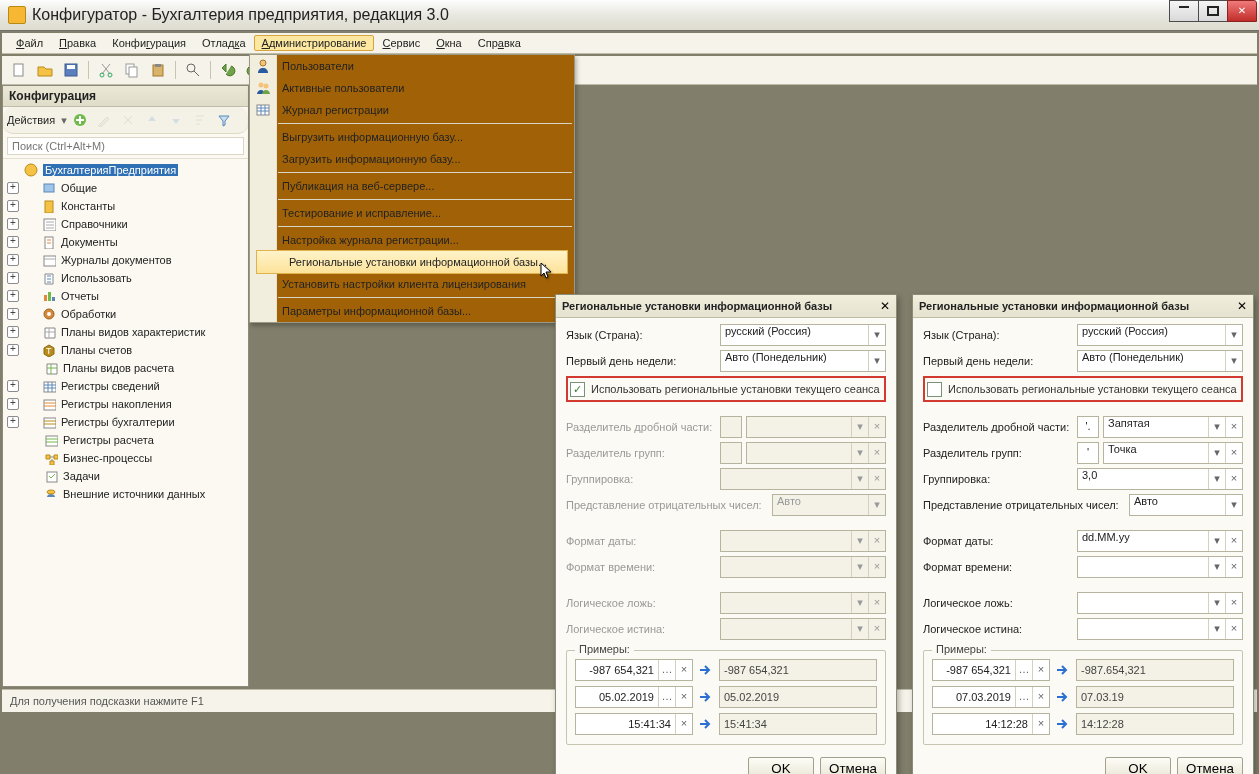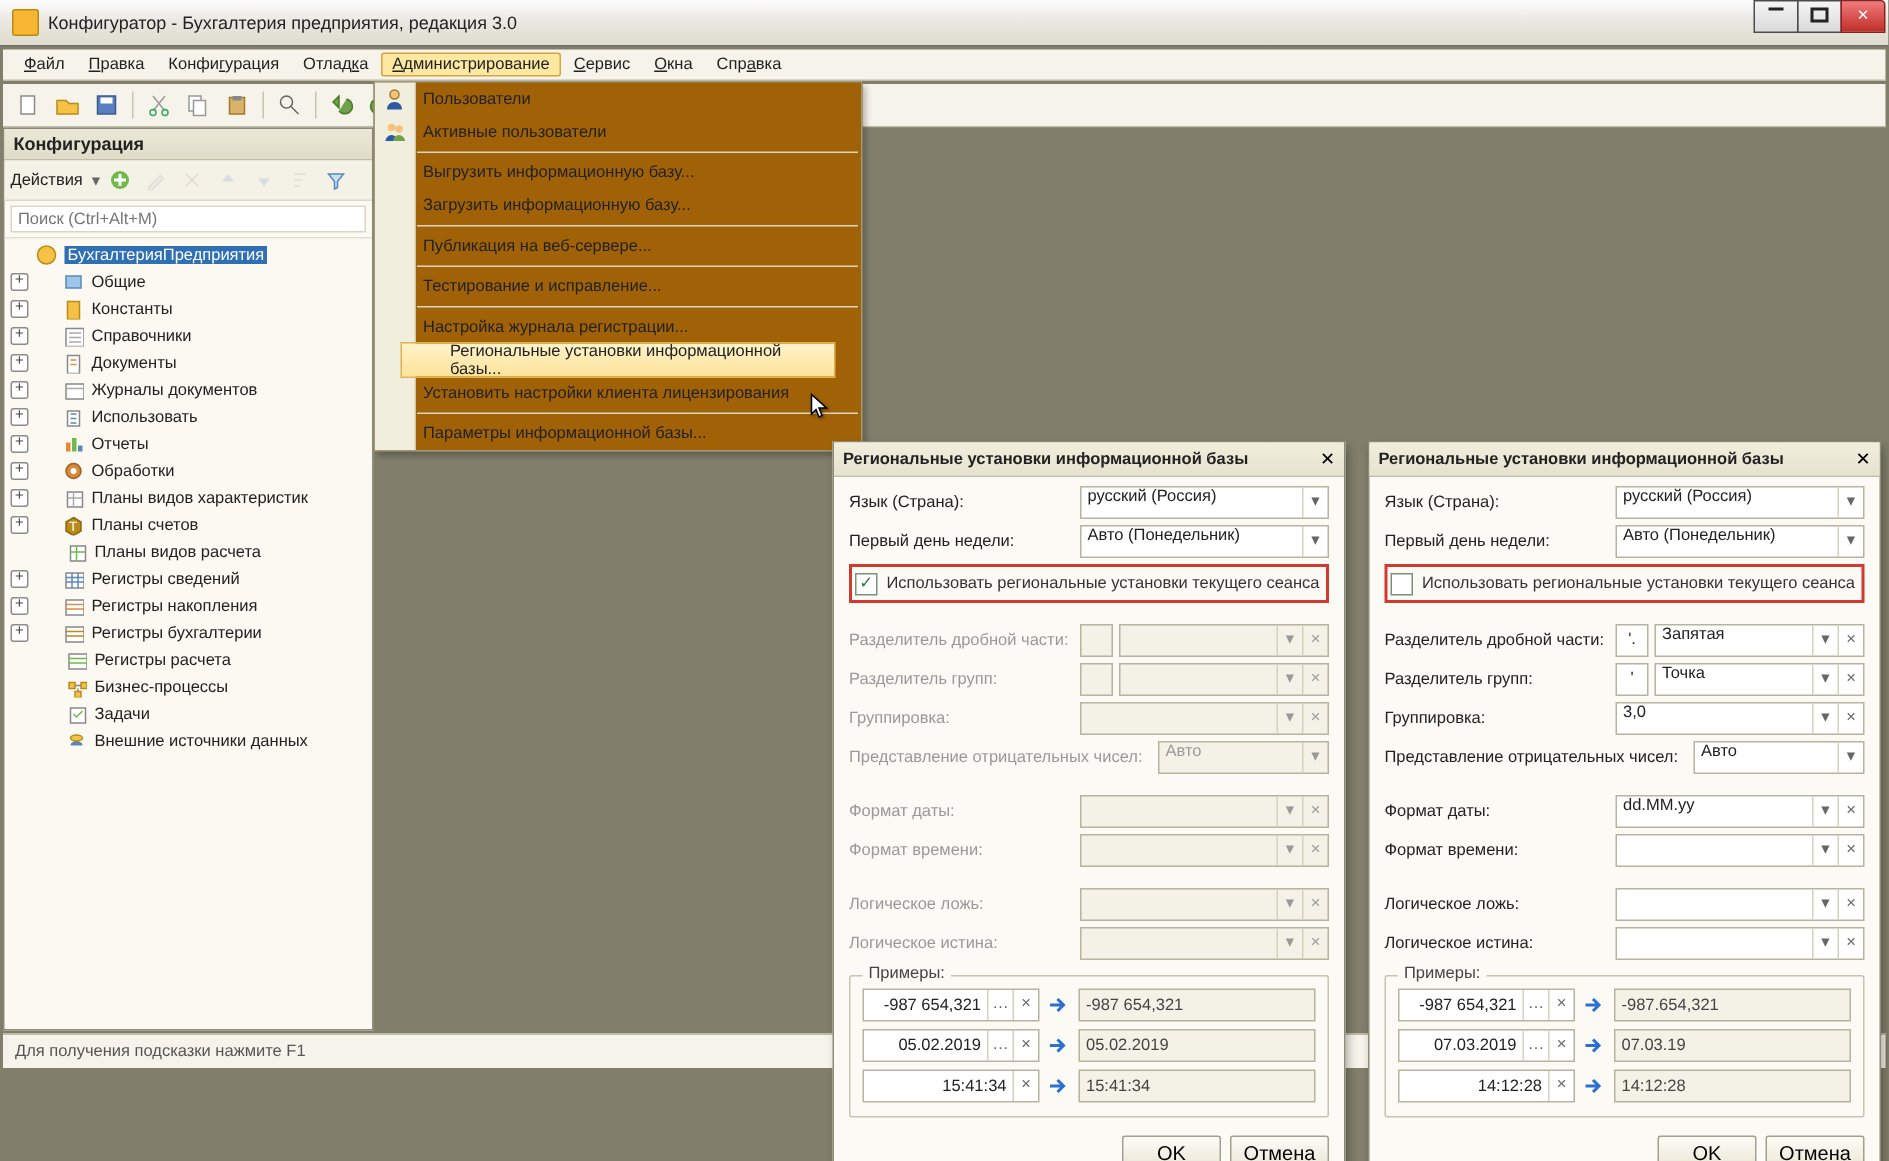--- a/index.html
+++ b/index.html
@@ -1,20 +1,20 @@
 <!DOCTYPE html>
 <html><head>
 <meta charset="utf-8">
 <style>
   html,body{margin:0;padding:0;font-family:"Segoe UI",Tahoma,sans-serif;font-size:11px;color:#222;background:#817f6b;height:100%;}
   
   .app-window{position:relative;width:1259px;height:774px;background:#817f6b;box-sizing:border-box;overflow:visible;}
   .titlebar{height:30px;background:linear-gradient(#fdfdfd,#e8e7e0 50%,#dedcce);border-bottom:1px solid #6f6f6f;display:flex;align-items:center;padding-left:8px;color:#222;}
   .titlebar .title-icon{width:16px;height:16px;background:#f7b733;border:1px solid #b78a12;margin-right:6px;border-radius:2px;}
-  .titlebar .title-text{font-size:12px;}
+  .titlebar .title-text{font-size:16px;}
   .win-controls{position:absolute;top:0;right:2px;display:flex;}
   .win-btn{width:28px;height:20px;line-height:18px;text-align:center;border:1px solid #4b4b4b;background:linear-gradient(#f5f5f5,#d9d9d9);margin-left:-1px;font-family:inherit;cursor:default;}
   .win-btn.close{background:linear-gradient(#f07a7a,#c12e2a);color:#fff;border-color:#8a231f;border-top-right-radius:3px;}
   .min-icon,.max-icon{display:inline-block;}
   .min-icon{border-bottom:2px solid #222;width:10px;height:0;vertical-align:6px;}
   .max-icon{border:2px solid #222;width:8px;height:6px;display:inline-block;vertical-align:middle;}
   .x-icon::before{content:"✕";font-size:10px;}
 
   
   .menubar{height:20px;background:#f6f4ea;border-bottom:1px solid #bfbca7;display:flex;align-items:center;padding:0 6px;margin:2px;}
@@ -25,21 +25,21 @@
   
   .toolbar{height:28px;background:#f6f4ea;border-bottom:1px solid #bfbca7;display:flex;align-items:center;gap:4px;padding:0 6px;margin:0 2px;}
   .tool{width:20px;height:20px;border:1px solid transparent;display:flex;align-items:center;justify-content:center;background:none;}
   .sep{width:1px;height:18px;background:#c7c4b1;margin:0 2px;}
   svg{display:block;}
 
   
   .client{display:flex;height:602px;margin:0 2px;background:#817f6b;}
   .sidebar{width:245px;background:#fbf9f1;border:1px solid #8c8a78;display:flex;flex-direction:column;}
   .panel-title{background:linear-gradient(#ebe8d7,#dfdcc8);border-bottom:1px solid #bfbca7;padding:3px 6px;font-weight:bold;font-size:12px;}
-  .panel-toolbar{display:flex;align-items:center;gap:2px;padding:2px 4px;border-bottom:1px solid #dcd9c7;background:#f4f2e6;}
+  .panel-toolbar{display:flex;align-items:center;gap:2px;padding:2px 4px;border-bottom:1px solid #dcd9c7;background:#f4f2e6;border-radius:10px;}
   .panel-toolbar .label{margin-right:4px;}
   .panel-toolbar .dimmed{opacity:.35;}
   .search{padding:3px 4px;border-bottom:1px solid #e3e0cf;}
   .search input{width:100%;border:1px solid #d9d6c4;background:#fff;color:#aaa;font-size:11px;padding:2px 4px;box-sizing:border-box;}
   .tree{flex:1;overflow:auto;padding:2px 0;}
   .tree-row{display:flex;align-items:center;height:18px;padding:0 4px;gap:4px;white-space:nowrap;}
   .expander{width:10px;height:10px;border:1px solid #8c8c8c;background:#fff;line-height:8px;text-align:center;font-size:10px;color:#444;border-radius:2px;}
   .tree-row.root .expander{visibility:hidden;}
   .tree-row.selected .node-label{background:#2f6fb3;color:#fff;padding:0 2px;}
   .indent{width:14px;}
@@ -48,21 +48,21 @@
   
   .main{flex:1;background:#817f6b;}
 
   
   .statusbar{height:22px;background:#f6f4ea;border-top:1px solid #bfbca7;margin:2px;display:flex;align-items:center;padding:0 8px;color:#555;}
 
   
   .dropdown{position:absolute;left:249px;top:54px;width:324px;background:#a16207;border:1px solid #9b9884;box-shadow:2px 3px 4px rgba(0,0,0,.25);}
   .dropdown .iconcol{position:absolute;left:0;top:0;bottom:0;width:26px;background:#f1eedd;border-right:1px solid #e5e2cf;}
   .drop-item{position:relative;display:flex;align-items:center;height:22px;padding-left:32px;cursor:default;}
-  .drop-item.highlight{background:linear-gradient(#fff3c9,#fde39a);border:1px solid #e0b24e;margin:-1px 17px;}
+  .drop-item.highlight{background:linear-gradient(#fff3c9,#fde39a);border:1px solid #e0b24e;margin:-1px 6px;}
   .drop-sep{height:1px;background:#d8d5c2;margin:2px 2px 2px 28px;}
   .drop-item .micon{position:absolute;left:5px;top:3px;width:16px;height:16px;}
   .cursor{position:absolute;width:16px;height:16px;pointer-events:none;}
   .cursor svg{filter:drop-shadow(1px 1px 1px rgba(0,0,0,.4));}
 
   
   .dialog{position:absolute;width:340px;background:#fbfaf4;border:1px solid #8c8a78;box-shadow:2px 3px 6px rgba(0,0,0,.3);}
   .dlg-title{display:flex;align-items:center;justify-content:space-between;background:linear-gradient(#f1eedc,#e5e2cf);border-bottom:1px solid #bfbca7;padding:3px 6px;font-weight:bold;}
   .dlg-close{width:16px;height:16px;line-height:14px;text-align:center;background:none;border:none;cursor:default;font-size:12px;}
   .dlg-body{padding:6px 10px;display:flex;flex-direction:column;gap:4px;}
@@ -471,20 +471,29 @@
           <span class="micon">
             <svg width="16" height="16">
               <circle cx="6" cy="5" r="2.5" fill="#f4c27a"></circle>
               <circle cx="11" cy="6" r="2.5" fill="#f4c27a"></circle>
               <path d="M2 14c0-2 2-4 4-4s4 2 4 4" fill="#2a5aa0"></path>
               <path d="M7 14c0-2 2-4 4-4s4 2 4 4" fill="#6fa24a"></path>
             </svg>
           </span>
           <span>Активные пользователи</span>
         </div>
+        <div class="drop-item">
+          <span class="micon">
+            <svg width="16" height="16">
+              <rect x="2" y="3" width="12" height="10" fill="#fff" stroke="#888"></rect>
+              <path d="M2 6h12M2 9h12M6 3v10M10 3v10" stroke="#5a88b8"></path>
+            </svg>
+          </span>
+          <span>Журнал регистрации</span>
+        </div>
         <div class="drop-sep"></div>
         <div class="drop-item">
           <span>Выгрузить информационную базу...</span>
         </div>
         <div class="drop-item">
           <span>Загрузить информационную базу...</span>
         </div>
         <div class="drop-sep"></div>
         <div class="drop-item">
           <span>Публикация на веб-сервере...</span>

